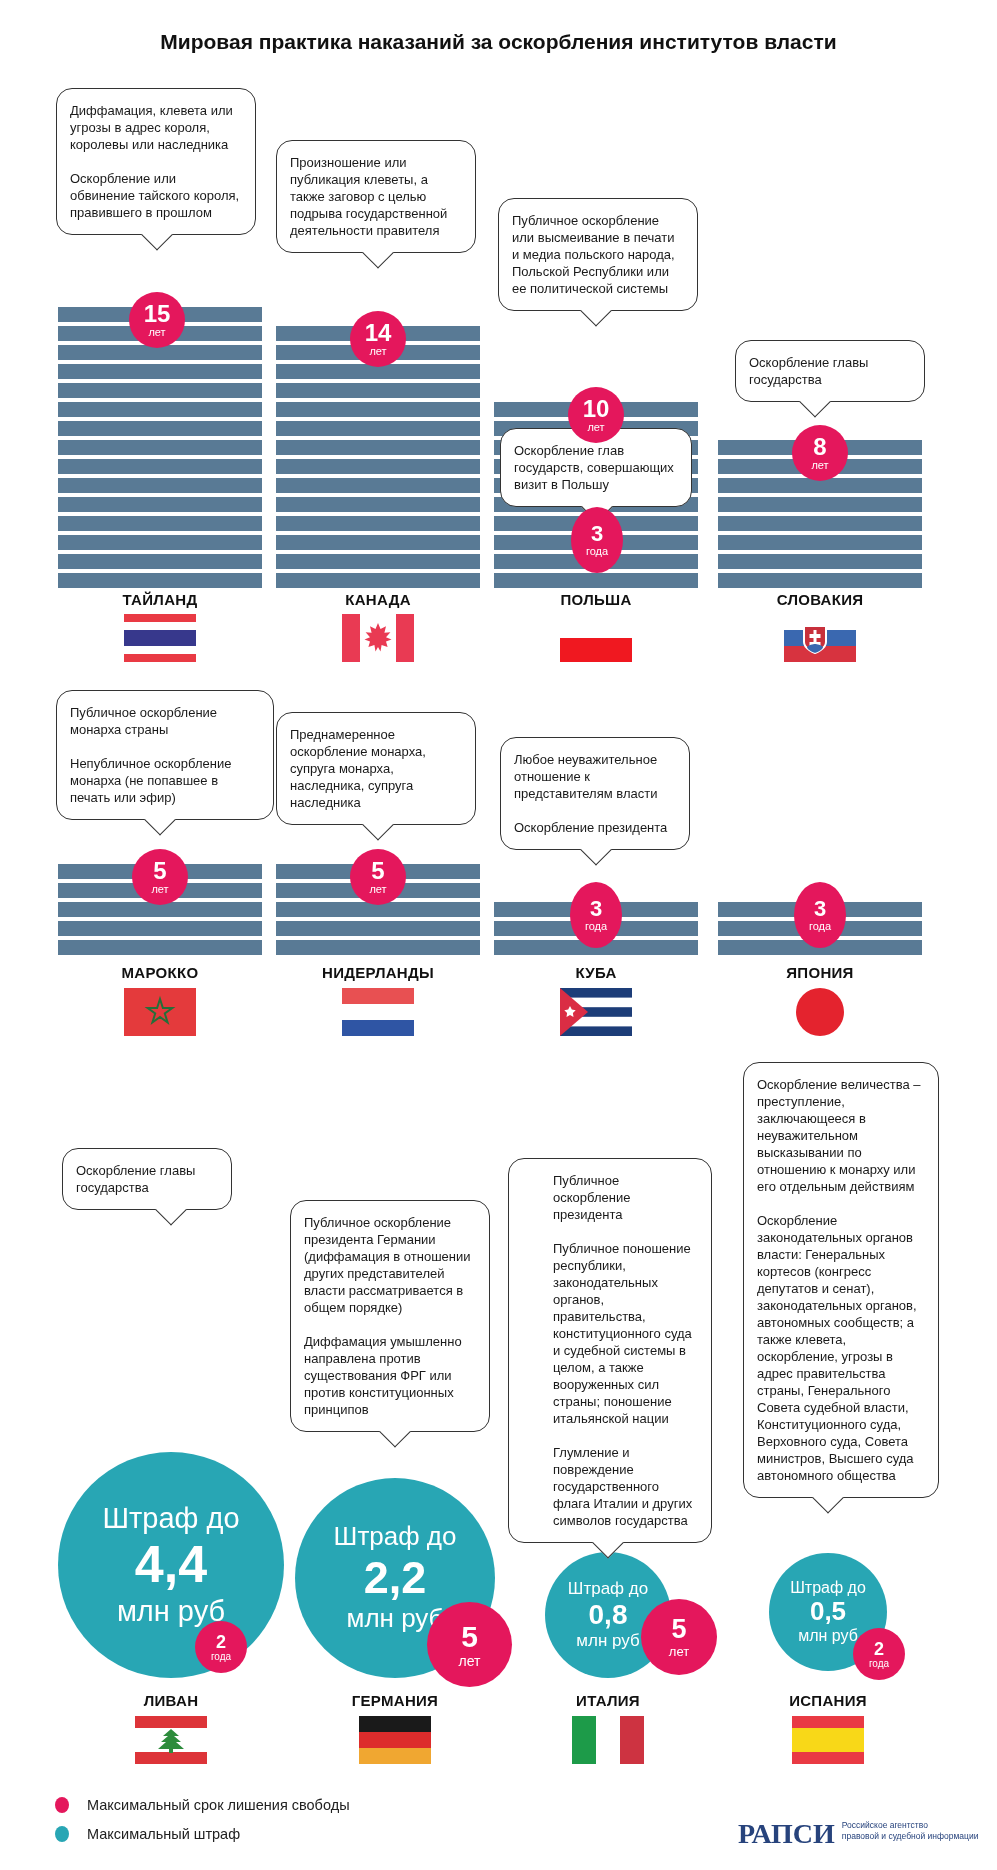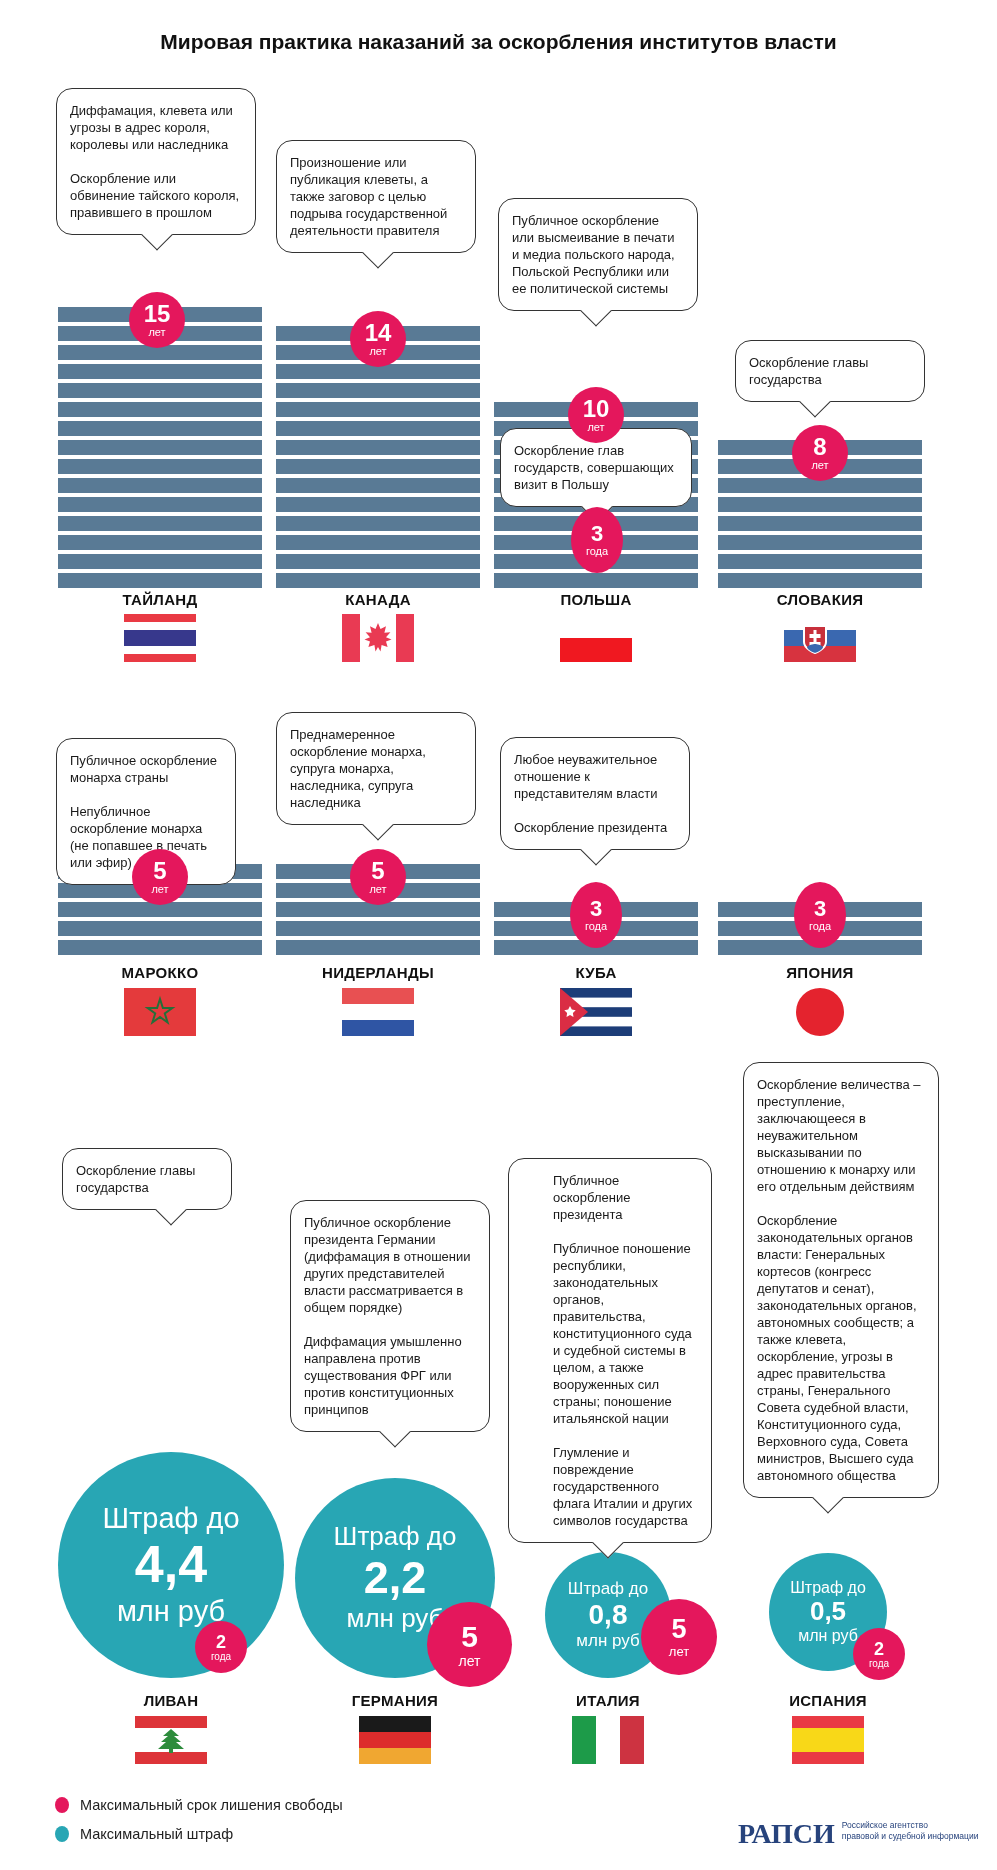--- a/index.html
+++ b/index.html
@@ -69,21 +69,21 @@
   .fc-spain    .pre, .fc-spain .unit    { font-size: 16px; }
   .fc-spain    .val  { font-size: 26px; }
   
   .country-label {
     position: absolute; width: 204px; text-align: center;
     font-size: 15px; font-weight: bold; color: #111; letter-spacing: .3px;
   }
   .flag { position: absolute; width: 72px; height: 48px; }
   .flag svg { display: block; }
   
-  .legend-item { position: absolute; display: flex; align-items: center; gap: 11px; text-align: right; }
+  .legend-item { position: absolute; display: flex; align-items: center; gap: 18px; text-align: right; }
   .legend-dot { width: 14px; height: 16px; border-radius: 50%; flex: 0 0 auto; }
   .legend-label { font-size: 14.5px; color: #222; }
   
   .logo { position: absolute; display: flex; align-items: flex-start; gap: 7px; }
   .logo-name {
     font-family: "Liberation Serif", "DejaVu Serif", serif;
     font-size: 28px; font-weight: bold; color: #27437c; line-height: 1;
   }
   .logo-tagline { font-size: 8.5px; line-height: 10.5px; color: #27437c; }
 </style>
@@ -174,21 +174,21 @@
     <svg width="72" height="48" viewBox="0 0 72 48">
       <rect width="72" height="16" fill="#fff"></rect>
         <rect width="72" height="16" y="16" fill="#3a68b0"></rect>
       <rect width="72" height="16" y="32" fill="#d7333f"></rect>
       <path d="M20 12h22v16c0 7-11 11-11 11s-11-4-11-11z" fill="#c8303c" stroke="#fff" stroke-width="2"></path>
       <path d="M29.5 16v4h-4v4h4v4h-4v4h4v6h3v-6h4v-4h-4v-4h4v-4h-4v-4z" fill="#fff"></path>
       <path d="M23 33c3-3 8-3 8-3s5 0 8 3c0 3-8 6-8 6s-8-3-8-6z" fill="#3a68b0"></path>
     </svg>
   </div>
 
-  <div class="bubble" style="left:56px; top:690px; width:180px;margin-top:48px;">
+  <div class="bubble" style="left:56px; top:690px; width:218px;">
     <p>Публичное оскорбление монарха страны</p>
     <p>Непубличное оскорбление монарха (не попавшее в печать или эфир)</p>
     <div class="tail" style="left:92px;"></div>
   </div>
   <div class="bubble" style="left:276px; top:712px; width:200px;">
     <p>Преднамеренное оскорбление монарха, супруга монарха, наследника, супруга наследника</p>
     <div class="tail" style="left:90px;"></div>
   </div>
   <div class="bubble" style="left:500px; top:737px; width:190px;">
     <p>Любое неуважительное отношение к представителям власти</p>

